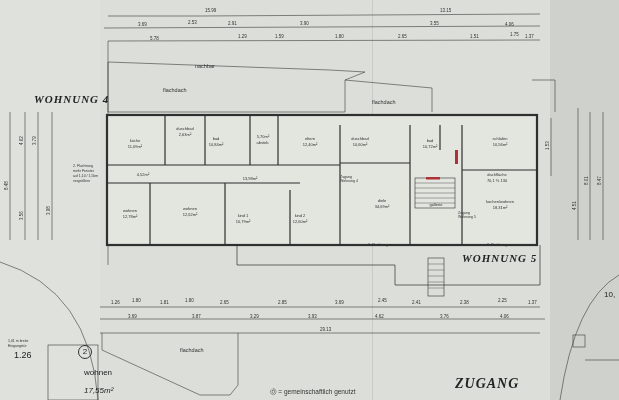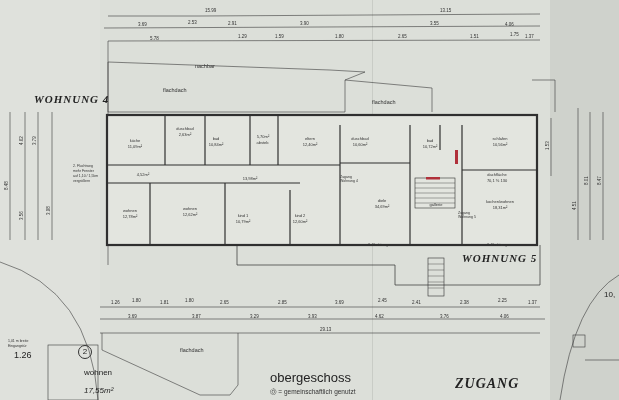--- a/index.html
+++ b/index.html
@@ -214,21 +214,20 @@
       <text x="340" y="182">Wohnung 4</text>
       <text x="458" y="214">Zugang</text>
       <text x="458" y="218">Wohnung 5</text>
       <text x="8" y="342">1,01 m breite</text>
       <text x="8" y="347">Eingangstür</text>
     </g>
   </svg>
 
   <div class="label wohnung" style="left:34px;top:93px;">WOHNUNG 4</div>
   <div class="label wohnung" style="left:462px;top:252px;">WOHNUNG 5</div>
-  <div class="label title" style="left:270px;top:370px;">obergeschoss</div>
   <div class="label legend" style="left:270px;top:388px;">Ⓞ =  gemeinschaftlich genutzt</div>
   <div class="label zugang" style="left:455px;top:376px;">ZUGANG</div>
 
   <div class="label" style="left:14px;top:350px;font-size:9px;">1.26</div>
   <div class="label" style="left:84px;top:368px;font-size:8px;">wohnen</div>
   <div class="label" style="left:84px;top:386px;font-size:8px;font-style:italic;">17,55m²</div>
   <div class="label" style="left:78px;top:345px;width:12px;height:12px;border:1px solid #333;border-radius:50%;font-size:8px;text-align:center;line-height:12px;">2</div>
   <div class="label" style="left:604px;top:290px;font-size:8px;text-align:center;">10,</div>
 </div>
 

